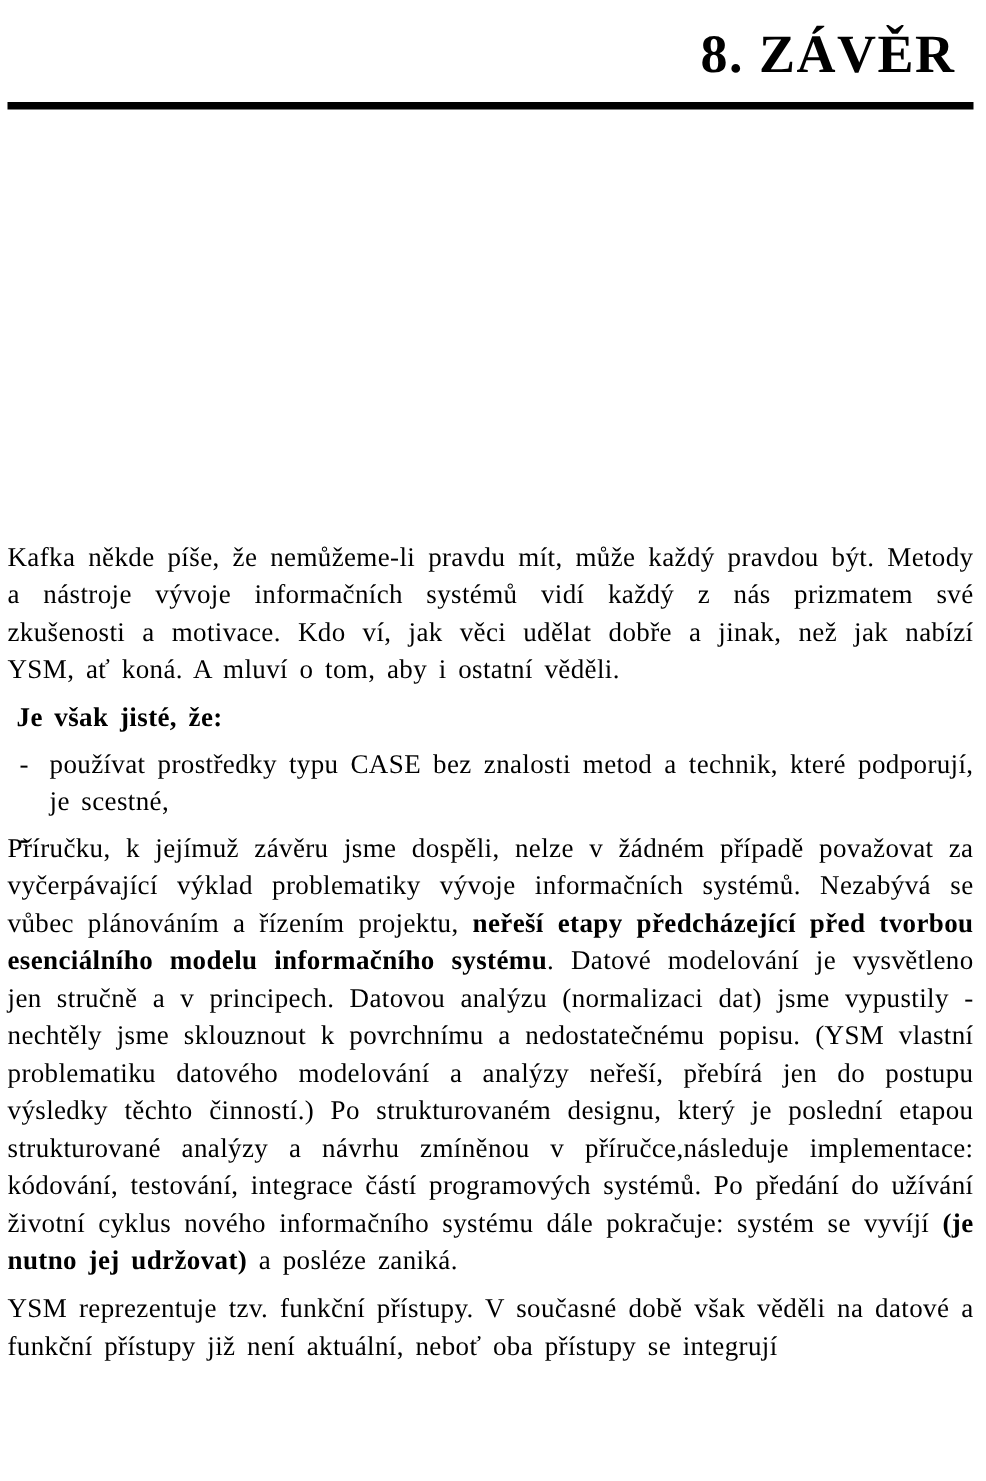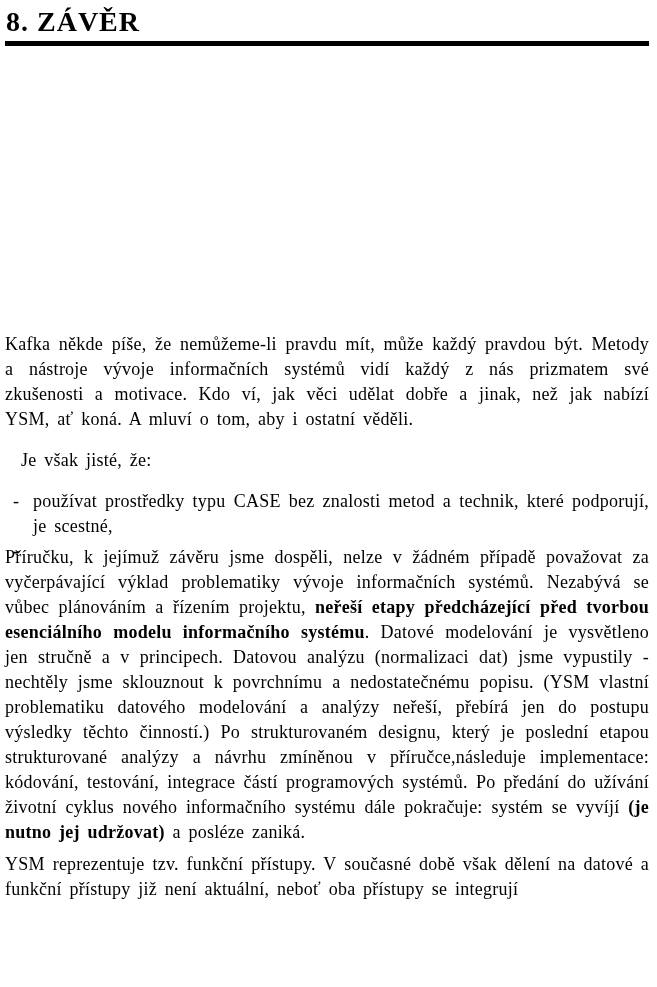--- a/index.html
+++ b/index.html
@@ -15,26 +15,27 @@
     font-family: "Liberation Serif", "DejaVu Serif", serif;
   }
   .page {
     box-sizing: border-box;
     width: 657px;
     height: 987px;
     padding: 6px 8px 0 5px;
     background: #fff;
   }
   .chapter-heading {
-    margin: 1px;
-    font-size: 28px;
+    margin: 12px;
+    font-size: 36px;
     line-height: 1.05;
     font-weight: 700;
     letter-spacing: 1px;
     font-family: "Liberation Serif", "DejaVu Serif", serif;
+    text-align: right;
   }
   .heading-rule {
     height: 5px;
     background: #000;
     margin-top: 5px;
   }
   .top-spacer {
     height: 286px;
   }
   .para,
@@ -42,22 +43,22 @@
     font-size: 18px;
     line-height: 25px;
     text-align: justify;
     word-spacing: 3px;
     letter-spacing: 0.25px;
   }
   .para {
     margin: 0 0 7px 0;
   }
   .list-intro {
-    font-weight: 400;
-    margin: 16px;
+    font-weight: 700;
+    margin: 6px;
     text-align: left;
   }
   .dash-list {
     list-style: none;
     margin: 0 0 6px 0;
     padding: 0;
   }
   .dash-list li {
     position: relative;
     padding-left: 28px;
@@ -96,16 +97,16 @@
       <li>
         <span class="dash">-</span>
       </li>
       <li>
         <span class="dash">-</span>
       </li>
     </ul>
 
     <p class="para"><span>Příručku, k jejímuž závěru jsme dospěli, nelze v žádném případě považovat za vyčerpávající výklad problematiky vývoje informačních systémů. Nezabývá se vůbec plánováním a řízením projektu, </span><span style="font-weight: 700;">neřeší etapy předcházející před tvorbou esenciálního modelu informačního systému</span><span>. Datové modelování je vysvětleno jen stručně a v principech. Datovou analýzu (normalizaci dat) jsme vypustily - nechtěly jsme sklouznout k povrchnímu a nedostatečnému popisu. (YSM vlastní problematiku datového modelování a analýzy neřeší, přebírá jen do postupu výsledky těchto činností.) Po strukturovaném designu, který je poslední etapou strukturované analýzy a návrhu zmíněnou v příručce,následuje implementace: kódování, testování, integrace částí programových systémů. Po předání do užívání životní cyklus nového informačního systému dále pokračuje: systém se vyvíjí </span><span style="font-weight: 700;">(je nutno jej udržovat)</span><span> a posléze zaniká.</span></p>
 
-    <p class="para closing-para">YSM reprezentuje tzv. funkční přístupy. V současné době však dělení na datové a funkční přístupy již není aktuální, neboť oba přístupy se integrují</p>
+    <p class="para closing-para">YSM reprezentuje tzv. funkční přístupy. V současné době však věděli na datové a funkční přístupy již není aktuální, neboť oba přístupy se integrují</p>
 
   </div>
 </div>
 
 </body></html>

